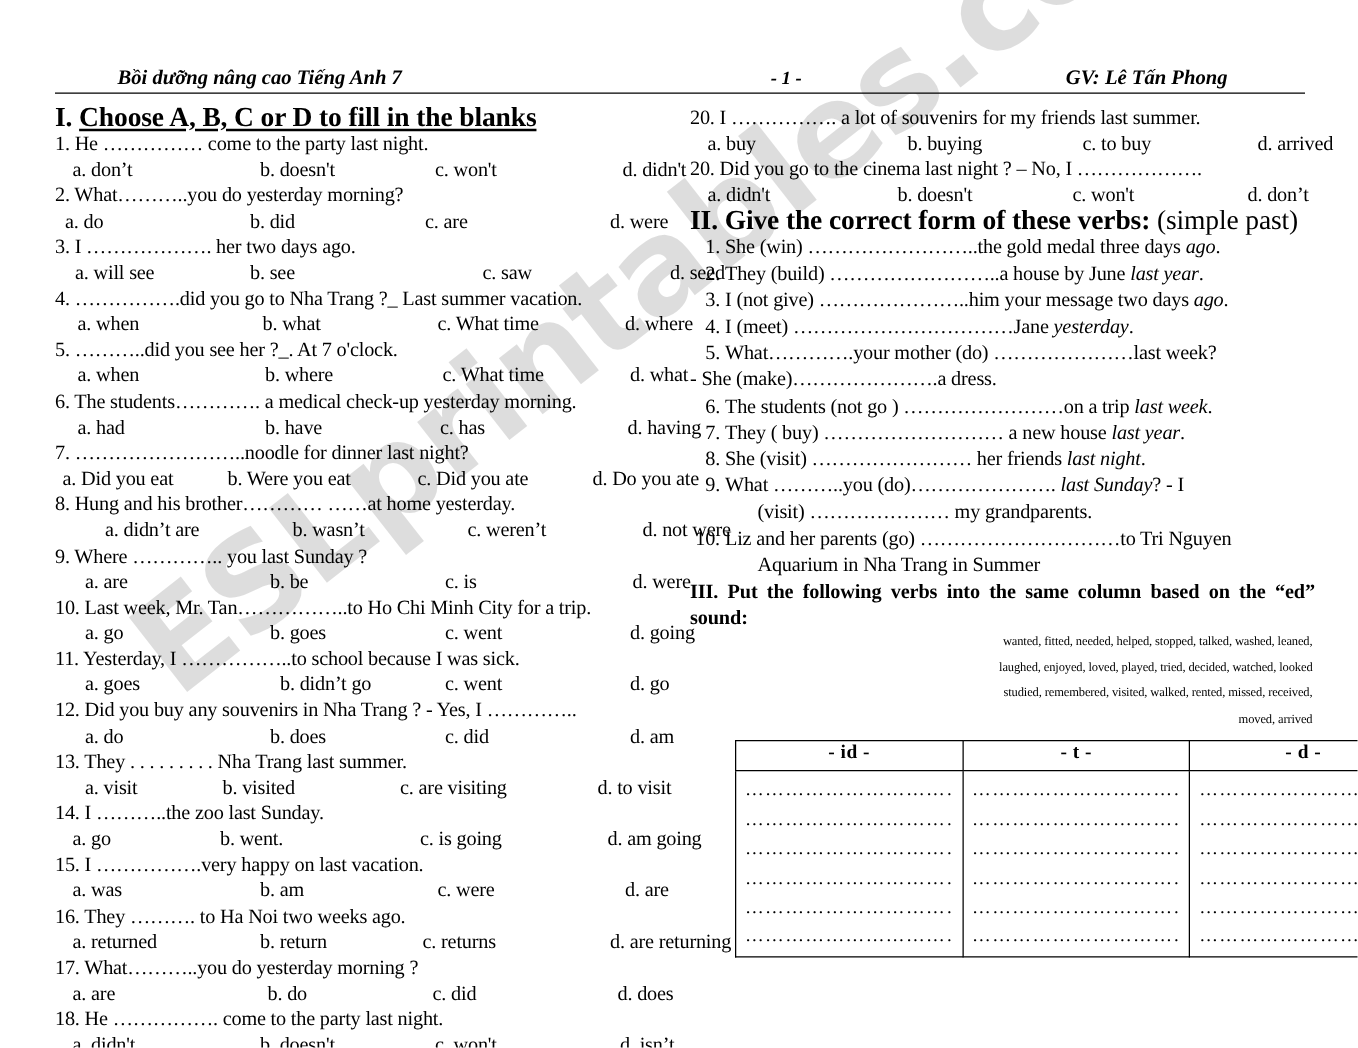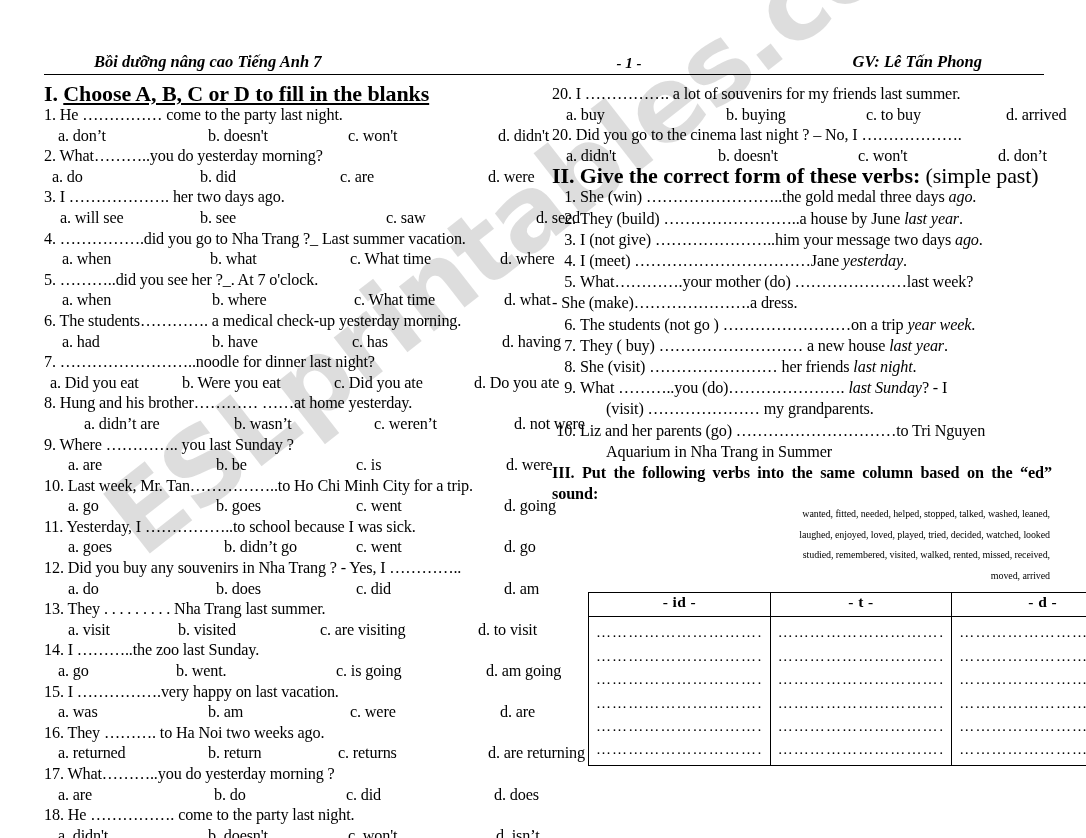--- a/index.html
+++ b/index.html
@@ -257,21 +257,21 @@
       <span>Give the correct form of these verbs:</span>
       <span class="plain">(simple past)</span>
     </div>
     <div id="section2-list">
         <div class="v-item"><span class="num">1.</span><span>She (win) ……………………..the gold medal three days </span><span class="it">ago</span><span>.</span></div>
         <div class="v-item"><span class="num">2.</span><span>They (build) ……………………..a house by June </span><span class="it">last year</span><span>.</span></div>
         <div class="v-item"><span class="num">3.</span><span>I (not give) …………………..him your message two days </span><span class="it">ago</span><span>.</span></div>
         <div class="v-item"><span class="num">4.</span><span>I (meet) ……………………………Jane </span><span class="it">yesterday</span><span>.</span></div>
         <div class="v-item"><span class="num">5.</span><span>What………….your mother (do) …………………last week?</span></div>
         <div class="v-item nohang"><span>- She (make)………………….a dress.</span></div>
-        <div class="v-item"><span class="num">6.</span><span>The students (not go ) ……………………on a trip </span><span class="it">year week</span><span>.</span></div>
+        <div class="v-item"><span class="num">6.</span><span>The students (not go ) ……………………on a trip </span><span class="it">last week</span><span>.</span></div>
         <div class="v-item"><span class="num">7.</span><span>They ( buy)  ……………………… a new house </span><span class="it">last year</span><span>.</span></div>
         <div class="v-item"><span class="num">8.</span><span>She (visit) …………………… her friends </span><span class="it">last night</span><span>.</span></div>
         <div class="v-item"><span class="num">9.</span><span>What  ………..you (do)…………………. </span><span class="it">last  Sunday</span><span>?  -  I</span></div>
         <div class="v-item cont"><span>(visit) ………………… my grandparents.</span></div>
         <div class="v-item"><span class="num">10.</span><span>Liz  and  her  parents  (go)  …………………………to Tri Nguyen</span></div>
         <div class="v-item cont"><span>Aquarium in Nha Trang in Summer</span></div>
       </div>
 
     <div class="sec3-heading">
       <span>III.</span>

